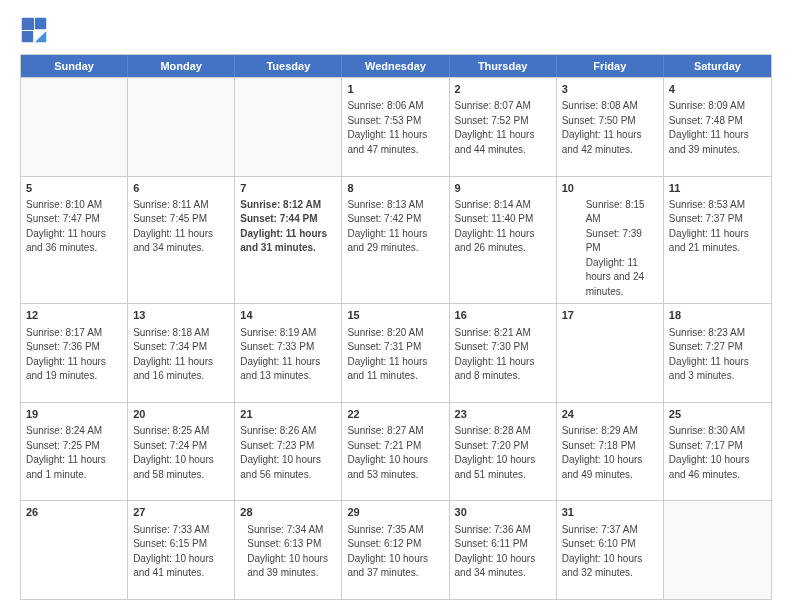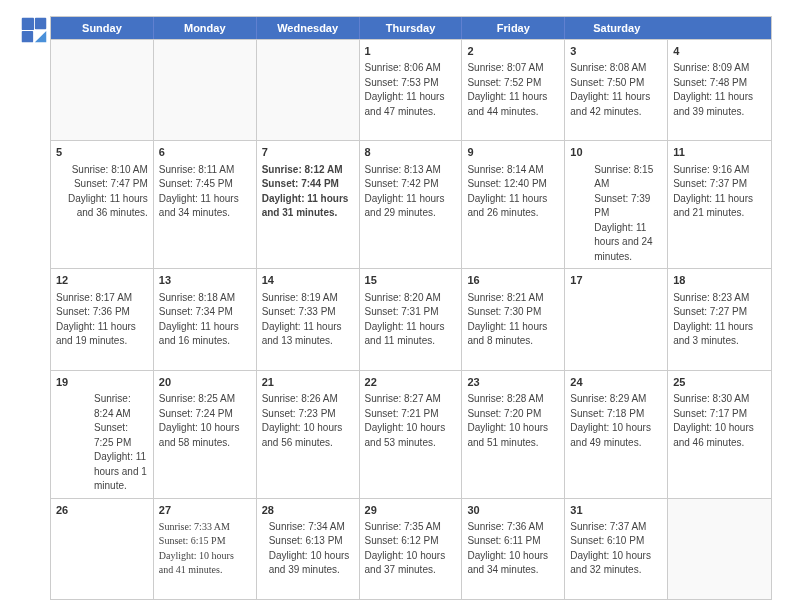--- a/index.html
+++ b/index.html
@@ -8,21 +8,21 @@
       background: #fff;
       width: 792px;
       height: 612px;
       overflow: hidden;
     }
     .page {
       width: 792px;
       height: 612px;
       padding: 16px 20px 12px 20px;
       display: flex;
-      flex-direction: row;
+      flex-direction: column;
     }
     .header {
       display: flex;
       justify-content: space-between;
       align-items: flex-start;
       margin-bottom: 10px;
     }
     .logo {
       display: flex;
       align-items: center;
@@ -127,20 +127,21 @@
     <div class="title-section">
       <div class="month-title"></div>
       <div class="location"></div>
     </div>
   </div>
 
   <div class="calendar">
     <div class="cal-header">
       <div class="cal-header-cell">Sunday</div>
       <div class="cal-header-cell">Monday</div>
+      <div class="cal-header-cell">Tuesday</div>
       <div class="cal-header-cell">Wednesday</div>
       <div class="cal-header-cell">Thursday</div>
       <div class="cal-header-cell">Friday</div>
       <div class="cal-header-cell">Saturday</div>
     </div>
     <div class="cal-body" id="cal-body">
     <div class="cal-row">
           <div class="cal-cell empty"></div>
           <div class="cal-cell empty"></div>
           <div class="cal-cell empty"></div>
@@ -165,21 +166,21 @@
           <div class="cal-cell">
             <span class="day-num">4</span>
             <div class="cell-content" style="white-space: pre-wrap;">Sunrise: 8:09 AM
 Sunset: 7:48 PM
 Daylight: 11 hours and 39 minutes.</div>
           </div>
         </div>
         <div class="cal-row">
           <div class="cal-cell">
             <span class="day-num">5</span>
-            <div class="cell-content" style="white-space: pre-wrap; text-align: right;">Sunrise: 8:10 AM
+            <div class="cell-content" style="white-space: pre-wrap;">Sunrise: 8:10 AM
 Sunset: 7:47 PM
 Daylight: 11 hours and 36 minutes.</div>
           </div>
           <div class="cal-cell">
             <span class="day-num">6</span>
             <div class="cell-content" style="white-space: pre-wrap;">Sunrise: 8:11 AM
 Sunset: 7:45 PM
 Daylight: 11 hours and 34 minutes.</div>
           </div>
           <div class="cal-cell">
@@ -190,32 +191,32 @@
           </div>
           <div class="cal-cell">
             <span class="day-num">8</span>
             <div class="cell-content" style="white-space: pre-wrap;">Sunrise: 8:13 AM
 Sunset: 7:42 PM
 Daylight: 11 hours and 29 minutes.</div>
           </div>
           <div class="cal-cell">
             <span class="day-num">9</span>
             <div class="cell-content" style="white-space: pre-wrap;">Sunrise: 8:14 AM
-Sunset: 12:40 PM
+Sunset: 11:40 PM
 Daylight: 11 hours and 26 minutes.</div>
           </div>
           <div class="cal-cell">
             <span class="day-num">10</span>
             <div class="cell-content" style="white-space: pre-wrap; margin-left: 24px;">Sunrise: 8:15 AM
 Sunset: 7:39 PM
 Daylight: 11 hours and 24 minutes.</div>
           </div>
           <div class="cal-cell">
             <span class="day-num">11</span>
-            <div class="cell-content" style="white-space: pre-wrap;">Sunrise: 9:16 AM
+            <div class="cell-content" style="white-space: pre-wrap;">Sunrise: 8:53 AM
 Sunset: 7:37 PM
 Daylight: 11 hours and 21 minutes.</div>
           </div>
         </div>
         <div class="cal-row">
           <div class="cal-cell">
             <span class="day-num">12</span>
             <div class="cell-content" style="white-space: pre-wrap;">Sunrise: 8:17 AM
 Sunset: 7:36 PM
 Daylight: 11 hours and 19 minutes.</div>
@@ -250,21 +251,21 @@
           <div class="cal-cell">
             <span class="day-num">18</span>
             <div class="cell-content" style="white-space: pre-wrap;">Sunrise: 8:23 AM
 Sunset: 7:27 PM
 Daylight: 11 hours and 3 minutes.</div>
           </div>
         </div>
         <div class="cal-row">
           <div class="cal-cell">
             <span class="day-num">19</span>
-            <div class="cell-content" style="white-space: pre-wrap; margin-left: 38px;">Sunrise: 8:24 AM
+            <div class="cell-content" style="white-space: pre-wrap;">Sunrise: 8:24 AM
 Sunset: 7:25 PM
 Daylight: 11 hours and 1 minute.</div>
           </div>
           <div class="cal-cell">
             <span class="day-num">20</span>
             <div class="cell-content" style="white-space: pre-wrap;">Sunrise: 8:25 AM
 Sunset: 7:24 PM
 Daylight: 10 hours and 58 minutes.</div>
           </div>
           <div class="cal-cell">
@@ -297,21 +298,21 @@
 Sunset: 7:17 PM
 Daylight: 10 hours and 46 minutes.</div>
           </div>
         </div>
         <div class="cal-row">
           <div class="cal-cell">
             <span class="day-num">26</span>
           </div>
           <div class="cal-cell">
             <span class="day-num">27</span>
-            <div class="cell-content" style="white-space: pre-wrap; font-family: Liberation Serif, serif;">Sunrise: 7:33 AM
+            <div class="cell-content" style="white-space: pre-wrap;">Sunrise: 7:33 AM
 Sunset: 6:15 PM
 Daylight: 10 hours and 41 minutes.</div>
           </div>
           <div class="cal-cell">
             <span class="day-num">28</span>
             <div class="cell-content" style="white-space: pre-wrap; margin-left: 7px;">Sunrise: 7:34 AM
 Sunset: 6:13 PM
 Daylight: 10 hours and 39 minutes.</div>
           </div>
           <div class="cal-cell">

